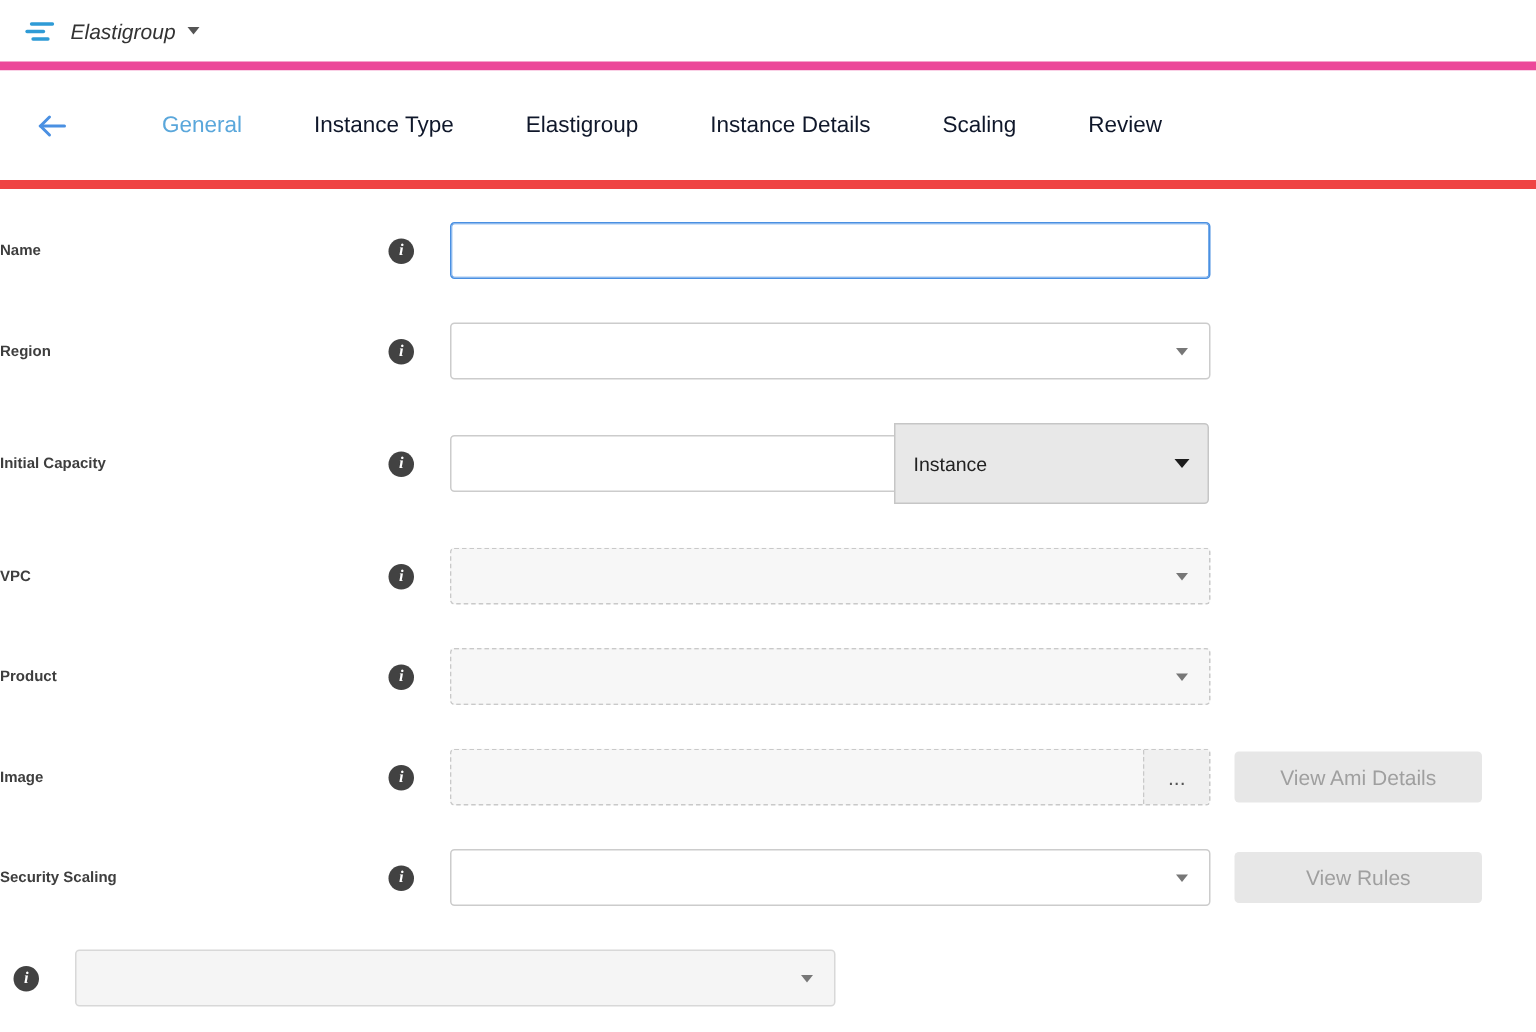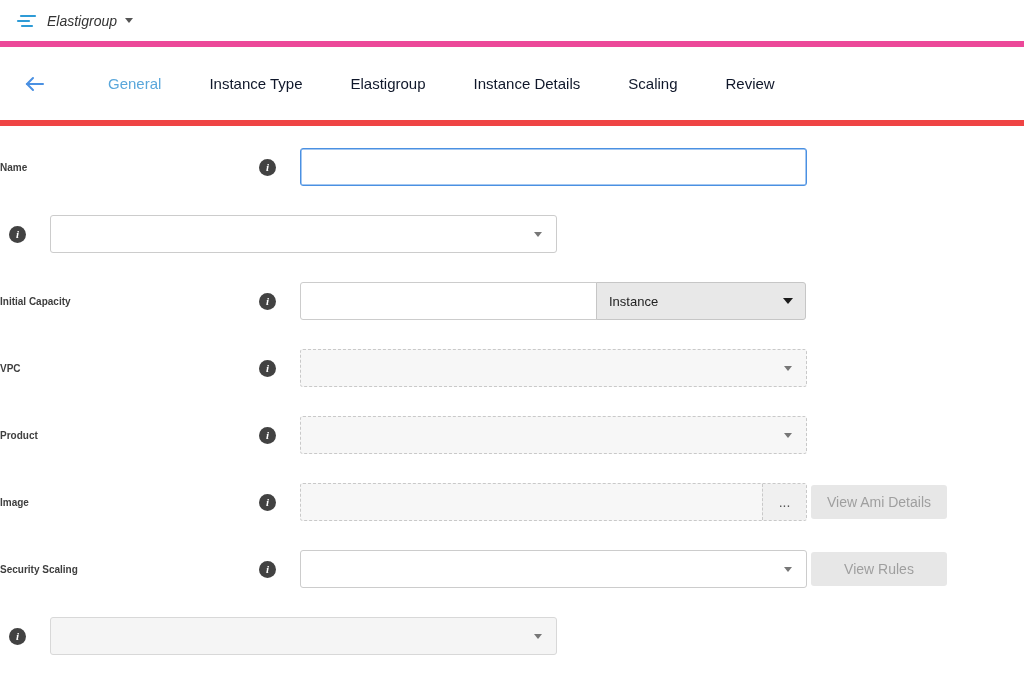--- a/index.html
+++ b/index.html
@@ -43,33 +43,33 @@
   .dropdown .val { font-size:13px; color:#333; }
   .caret { width:0; height:0; border-left:4.5px solid transparent;
     border-right:4.5px solid transparent; border-top:5px solid #777; }
   .caret.dark { border-left-width:5.5px; border-right-width:5.5px;
     border-top:6.5px solid #1c1c1c; }
 
   .disabled-field { background:#f7f7f7; border:1px dashed #c9c9c9; }
 
   .cap-input { width:297px; height:38px; border:1px solid #ccc; border-radius:3px 0 0 3px;
     background:#fff; padding:0 12px; font-size:14px; color:#333; outline:none; }
-  .cap-dd { width:210px; height:38px; margin-left:-1px; background:#e8e8e8;
+  .cap-dd { width:210px; height:54px; margin-left:-1px; background:#e8e8e8;
     border:1px solid #c6c6c6; border-radius:0 3px 3px 0; display:flex; align-items:center;
     justify-content:space-between; padding:0 12px; cursor:pointer; }
   .cap-dd .val { font-size:13px; color:#222; }
 
   .image-field { width:507px; height:38px; border:1px dashed #c9c9c9; border-radius:3px;
     background:#f7f7f7; display:flex; }
   .image-input-part { flex:1; }
   .ellipsis-btn { width:44px; border-left:1px dashed #c9c9c9; background:#f0f0f0;
     display:flex; align-items:center; justify-content:center; font-size:14px; color:#555;
     cursor:pointer; border-radius:0 3px 3px 0; }
 
-  .side-btn { width:136px; height:34px; margin-left:4px; background:#e7e7e7; border:none;
+  .side-btn { width:165px; height:34px; margin-left:16px; background:#e7e7e7; border:none;
     border-radius:3px; color:#9f9f9f; font-size:14px; font-family:"Liberation Sans",sans-serif;
     cursor:default; }
 </style>
 </head>
 <body>
 
 <div class="topbar">
   <span class="logo">
     <svg width="22" height="16" viewBox="0 0 22 16">
       <g stroke="#2e9bd6" stroke-width="2.2" stroke-linecap="round" fill="none">
@@ -106,20 +106,21 @@
 
   <div class="row">
     <span class="label-col">Name</span>
     <span class="info">i</span>
     <div class="field-area">
       <input class="fld text-input focused" type="text" value="" style="">
     </div>
   </div>
 
   <div class="row">
+    <span class="label-col">Region</span>
     <span class="info">i</span>
     <div class="field-area">
       <div class="fld dropdown">
         <span class="val"></span>
         <span class="caret"></span>
       </div>
     </div>
   </div>
 
   <div class="row">

